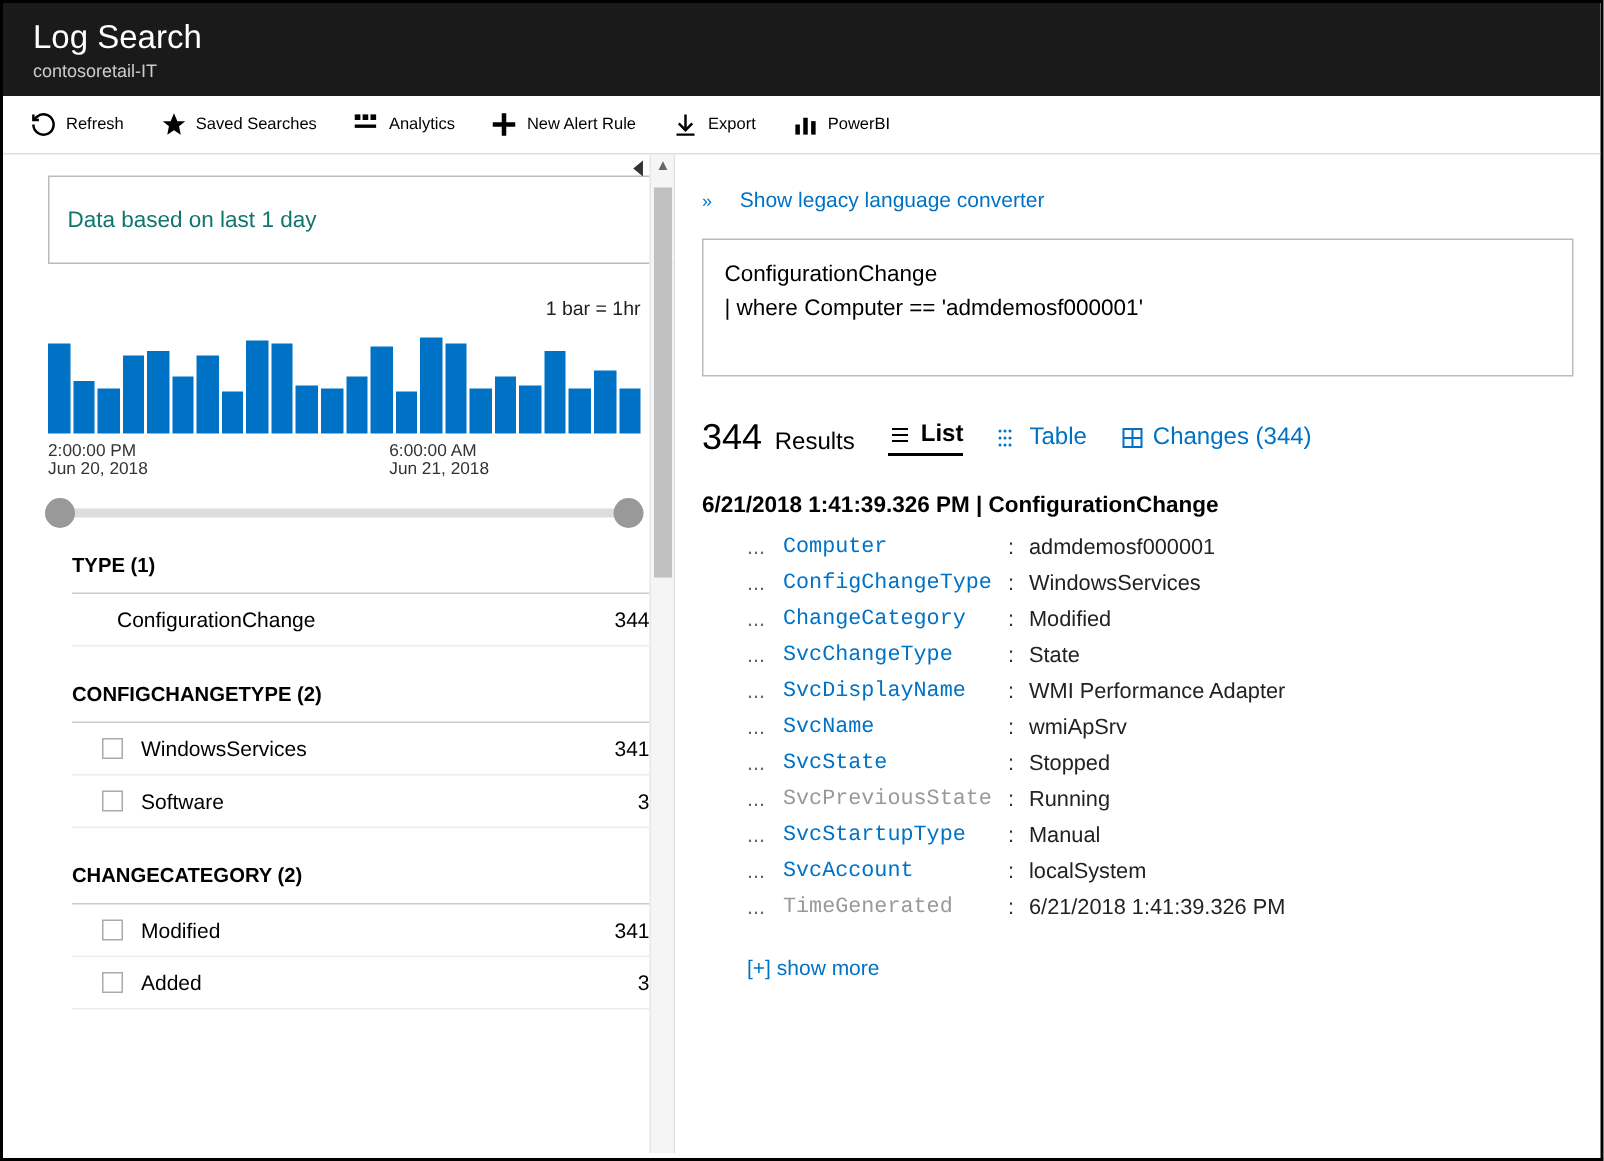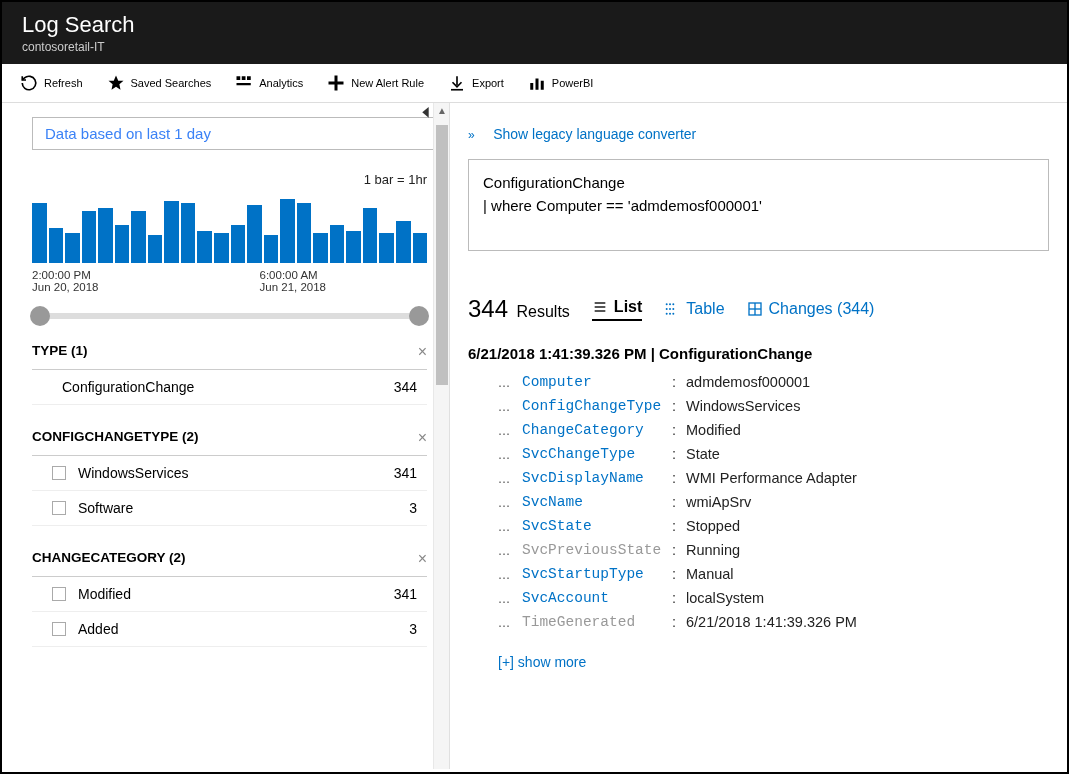--- a/index.html
+++ b/index.html
@@ -18,43 +18,43 @@
   
   .main { display: flex; height: calc(100% - 104px); }
   .left { width: 448px; border-right: 1px solid #e0e0e0; position: relative; padding: 14px 10px 0 30px; overflow: hidden;}
   .scrollbar-fake { position:absolute; right:0; top:0; width:16px; height:100%; background:#f5f5f5; border-left:1px solid #e8e8e8;}
   .scroll-thumb { position:absolute; top:22px; left:2px; width:12px; height:260px; background:#c0c0c0; border-radius:0;}
   .scroll-arrow-up {position:absolute; top:2px; left:0; width:16px; text-align:center; color:#666; font-size:10px;}
   .collapse-chevron { position:absolute; top:0; right:18px; font-size:14px; color:#333; transform: scaleX(0.6);}
   .right { flex: 1; padding: 22px 18px 0 18px; overflow:hidden;}
 
   
-  .timerange-select { width: 446px; border: 1px solid #bbb; padding: 7px 12px; font-size: 15px; color:#3b82f6; display:flex; justify-content:space-between; align-items:center; cursor:pointer;}
+  .timerange-select { width: 446px; border: 1px solid #bbb; padding: 20px 12px; font-size: 15px; color:#0f766e; display:flex; justify-content:space-between; align-items:center; cursor:pointer;}
   .bar-legend { text-align: right; width: 395px; font-size: 13px; margin: 22px 0 6px 0; color: #222;}
   .bar-legend b { font-weight:400;}
   .chart-area { width: 395px; height: 70px; display:flex; align-items:flex-end; gap:2px; }
   .chart-area .bar { flex:1; background:#0072c6; }
   .axis-labels { display:flex; width:395px; font-size:11.5px; color:#333; margin-top:6px;}
   .axis-col { flex:1;}
   .slider-track { width:395px; height:6px; background:#ddd; border-radius:3px; margin-top:20px; position:relative;}
   .slider-handle { width:20px; height:20px; background:#999; border-radius:50%; position:absolute; top:-7px; }
 
-  .facet { width: 395px; margin-top: 24px;}
+  .facet { width: 395px; margin-top: 24px; margin-left: 16px;}
   .facet-header { display:flex; justify-content:space-between; font-size:13.5px; font-weight:700; border-bottom:1px solid #ccc; padding-bottom:8px;}
   .facet-close { color:#888; font-size:16px; font-weight:400; cursor:pointer;}
   .facet-row { display:flex; align-items:center; padding: 9px 0 9px 20px; font-size:14px; border-bottom:1px solid #eee;}
   .facet-row.nocb { padding-left: 30px;}
   .facet-row .cb { width:14px; height:14px; border:1px solid #aaa; margin-right:12px;}
   .facet-row .count { margin-left:auto; padding-right:10px;}
 
   
   .show-converter { color:#0072c6; font-size:14px; cursor:pointer; margin-left:10px; }
   .chev-down-double { display:inline-block; color:#0072c6; margin-right:4px; font-size:12px;}
   .query-box { border:1px solid #bbb; padding: 12px 14px; margin-top:16px; font-size:15px; line-height:1.5; min-height:92px;}
-  .results-bar { display:flex; align-items:center; gap:22px; margin-top:44px; font-size:16px;}
+  .results-bar { display:flex; align-items:center; gap:22px; margin-top:27px; font-size:16px;}
   .results-count { font-size:24px; font-weight:400;}
   .results-label { font-size:16px; margin-left:4px;}
   .view-tab { display:flex; align-items:center; gap:6px; cursor:pointer;}
   .view-tab.active { border-bottom:2px solid #000; padding-bottom:3px; font-weight:600;}
   .view-tab.blue { color:#0072c6;}
   .record-header { font-weight:700; font-size:15px; margin-top:22px; margin-bottom:8px;}
   .record-row { display:flex; align-items:center; font-size:14.5px; padding:4px 0 4px 30px;}
   .dots { color:#666; width:24px;}
   .rkey { width:150px; color:#0072c6;font-family:Liberation Mono, monospace;}
   .rkey.gray { color:#999;}

